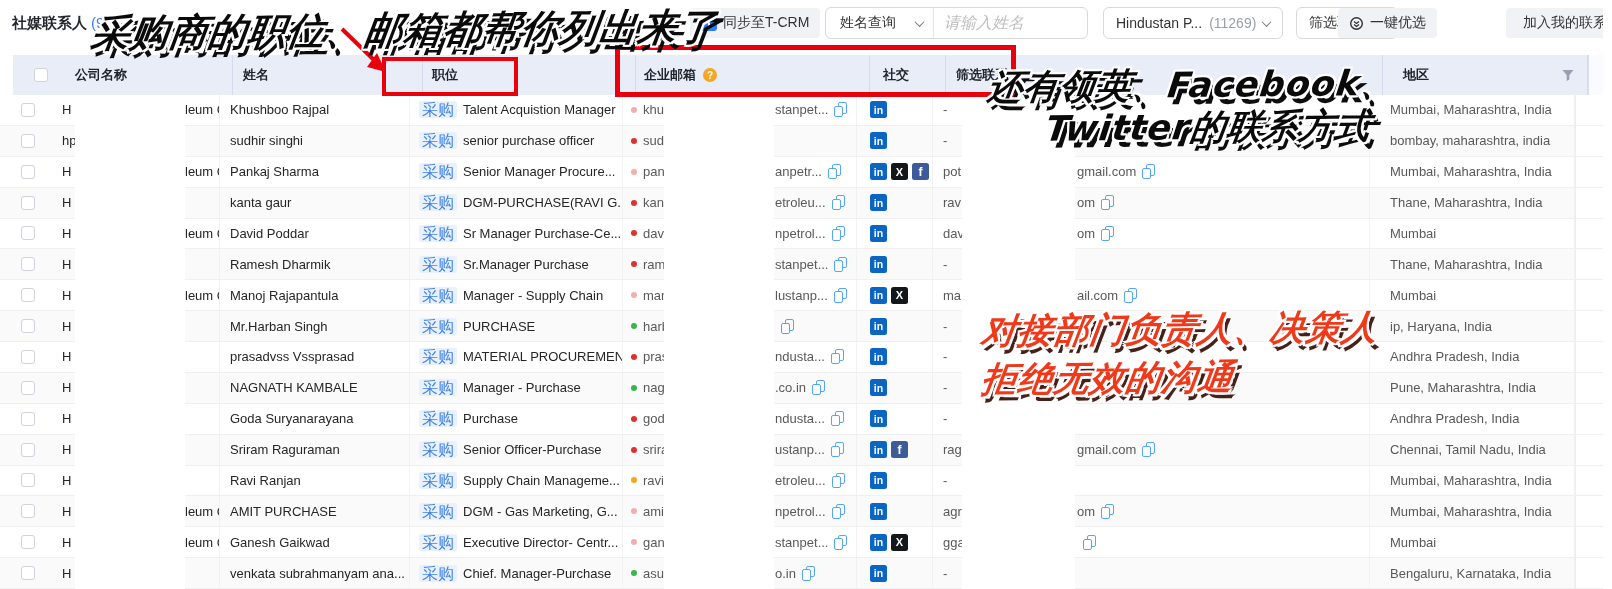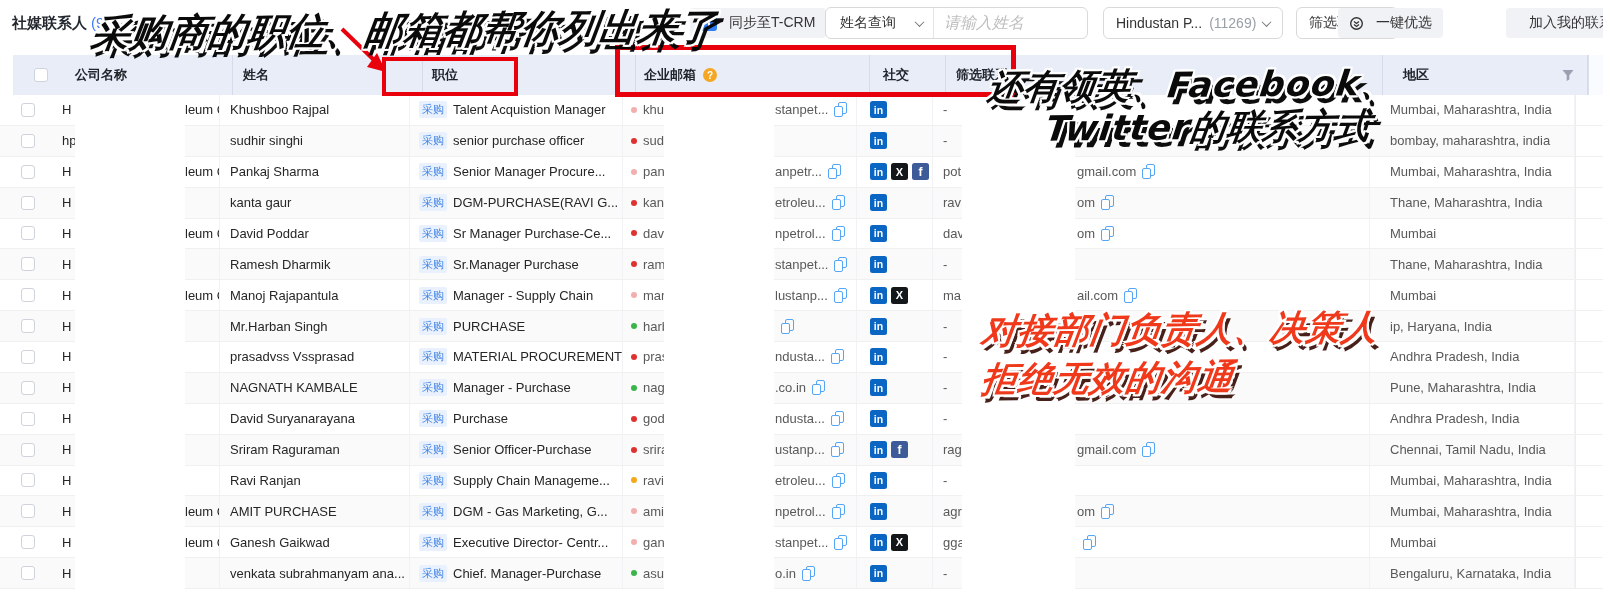--- a/index.html
+++ b/index.html
@@ -4,21 +4,21 @@
 <style>
   * { margin:0; padding:0; box-sizing:border-box; }
   html,body { width:1612px; height:589px; overflow:hidden; background:#fff;
     font-family:"Liberation Sans","DejaVu Sans",sans-serif; }
   #app { position:relative; width:1603px; height:589px; background:#fff; overflow:hidden; }
 
   
   .page-title { position:absolute; left:12px; top:14px; font-size:15px; color:#24292f; font-weight:600; white-space:nowrap; }
   .page-title .count { color:#3e7bfa; font-weight:400; margin-left:4px; }
 
-  .pill { position:absolute; top:8px; height:30px; display:flex; align-items:center; gap:12px;
+  .pill { position:absolute; top:8px; height:30px; display:flex; align-items:center; gap:6px;
     background:#f1f2f6; border-radius:4px; padding:0 11px; font-size:14px; color:#333; white-space:nowrap; cursor:pointer; }
   .bordered { position:absolute; top:7px; height:32px; display:flex; align-items:center;
     border:1px solid #d9d9d9; border-radius:6px; background:#fff; font-size:14px; color:#333; white-space:nowrap; }
 
   .tcrm-logo { width:16px; height:16px; background:#2e7cf6; border-radius:3px; position:relative; flex:none; }
   .tcrm-logo::before { content:""; position:absolute; left:3px; top:3.5px; width:10px; height:2.5px; background:#fff; }
   .tcrm-logo::after  { content:""; position:absolute; left:6.7px; top:3.5px; width:2.6px; height:9px; background:#fff; }
 
   .name-search { left:825px; width:263px; }
   .ns-select { display:flex; align-items:center; gap:20px; padding:0 10px 0 14px; height:100%; border-right:1px solid #e5e5e5; cursor:pointer; }
@@ -65,21 +65,21 @@
   .td.c-extra { padding-left:10px; color:#595959; }
   .td.c-region { padding-left:20px; color:#595959; }
   .td.c-last { background:#fff; border-left:1px solid #eceef3; border-right:none; }
 
   .suffix-block { position:absolute; display:flex; align-items:flex-start; gap:6px; color:#595959; }
   .email-suffix-block { left:152px; }
   .extra-suffix-block { left:144px; }
 
   .cbx { width:14px; height:14px; border:1px solid #cfd3dc; border-radius:3px; background:#fff; cursor:pointer; flex:none; }
 
-  .tag { background:#e8f1fd; color:#4183e4; font-size:11px; line-height:17px; padding:0 3px; border-radius:2px; flex:none; }
+  .tag { background:#e8f1fd; color:#4183e4; font-size:16px; line-height:17px; padding:0 3px; border-radius:2px; flex:none; }
 
   .dot { width:6px; height:6px; border-radius:50%; flex:none; }
   .dot-red { background:#e03131; } .dot-pink { background:#f3aeae; }
   .dot-green { background:#39b54a; } .dot-yellow { background:#f5a81c; }
 
   .sicon { width:17px; height:17px; border-radius:2.5px; color:#fff; display:inline-flex; align-items:center;
     justify-content:center; font-weight:bold; font-size:10.5px; cursor:pointer; flex:none; }
   .s-linkedin { background:#0a66c2; }
   .s-x { background:#14171a; font-size:11px; }
   .s-facebook { background:#3d5b99; font-size:12px; }
@@ -593,21 +593,21 @@
 
     <div class="row grid-cols">
       <div class="td c-check">
           <span class="cbx"></span>
         </div>
       <div class="td c-company">
         <span>H</span>
 
       </div>
       <div class="td c-name">
-          <span>David Suryanarayana</span>
+          <span>Goda Suryanarayana</span>
         </div>
       <div class="td c-title">
         <span class="tag">采购</span>
         <span>Purchase</span>
       </div>
       <div class="td c-email">
         <span class="dot dot-red"></span>
         <span>goda</span>
         <span class="suffix-block email-suffix-block">
           <span>ndusta...</span>

